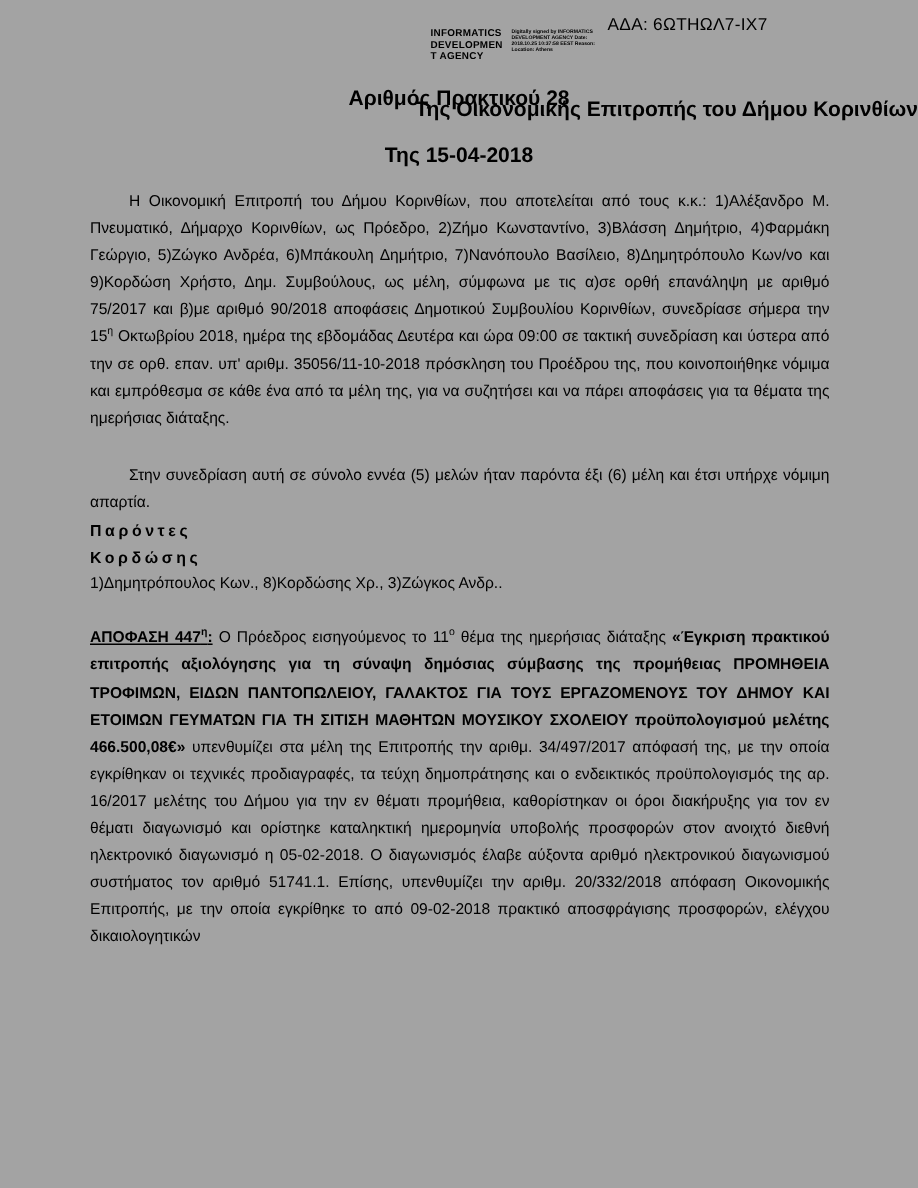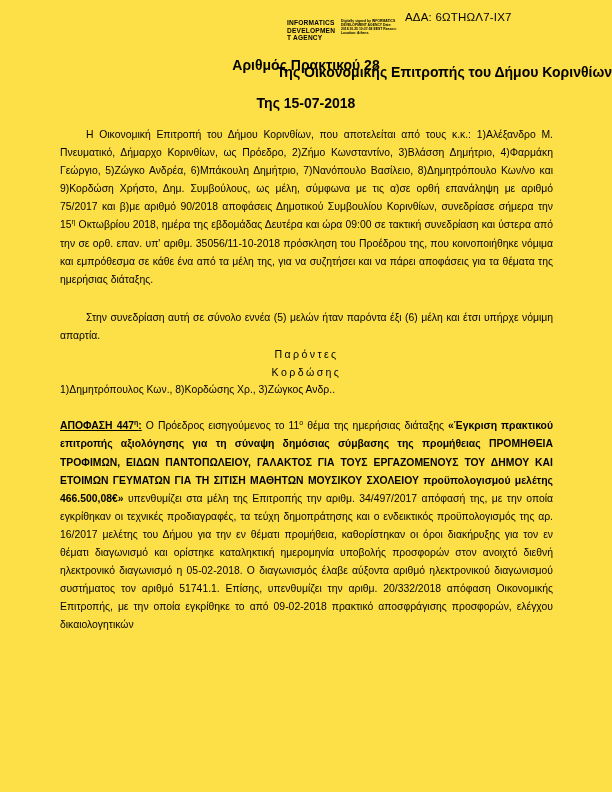--- a/index.html
+++ b/index.html
@@ -9,21 +9,21 @@
     background: #ffffff;
   }
   body {
     font-family: "Liberation Sans", sans-serif;
     color: #000000;
   }
   .page {
     position: relative;
     width: 612px;
     height: 792px;
-    background: #fde047;
+    background: #a3a3a3;
     overflow: hidden;
     box-sizing: border-box;
   }
 
   
   .header-band {
     position: absolute;
     top: 0;
     left: 0;
     width: 612px;
@@ -88,22 +88,22 @@
     line-height: 18.1px;
     text-align: justify;
     text-justify: inter-word;
   }
   p.indent { text-indent: 26px; }
   .gap-sm { height: 18px; }
   .gap-md { height: 20px; }
 
   .centered-head {
     margin: 0;
-    text-align: center;
-    font-weight: normal;
+    text-align: left;
+    font-weight: bold;
     font-size: 10.6px;
     letter-spacing: 2.4px;
     line-height: 18.1px;
   }
 
   .b { font-weight: bold; }
   .u-b {
     font-weight: bold;
     text-decoration: underline;
   }
@@ -123,21 +123,21 @@
     <div class="ada-code">ΑΔΑ: 6ΩΤΗΩΛ7-ΙΧ7</div>
 
     <div class="stamp">
       <div class="stamp-logo">INFORMATICS DEVELOPMEN T AGENCY</div>
       <div class="stamp-sig">Digitally signed by INFORMATICS DEVELOPMENT AGENCY Date: 2018.10.25 10:37:58 EEST Reason: Location: Athens</div>
     </div>
   </div>
 
   <div class="doc-title t1">Αριθμός Πρακτικού 28</div>
   <div class="doc-title t2">Της Οικονομικής Επιτροπής του Δήμου Κορινθίων</div>
-  <div class="doc-title t3">Της  15-07-2018</div>
+  <div class="doc-title t3">Της  15-04-2018</div>
 
   <div class="body-area">
 
     <p class="para indent"><span>Η Οικονομική Επιτροπή του Δήμου Κορινθίων, που αποτελείται από τους κ.κ.: 1)Αλέξανδρο Μ. Πνευματικό, Δήμαρχο Κορινθίων, ως Πρόεδρο, 2)Ζήμο Κωνσταντίνο, 3)Βλάσση Δημήτριο, 4)Φαρμάκη Γεώργιο, 5)Ζώγκο Ανδρέα, 6)Μπάκουλη Δημήτριο, 7)Νανόπουλο Βασίλειο, 8)Δημητρόπουλο Κων/νο και 9)Κορδώση Χρήστο, Δημ. Συμβούλους, ως μέλη, σύμφωνα με τις α)σε ορθή επανάληψη με αριθμό 75/2017 και β)με αριθμό 90/2018 αποφάσεις Δημοτικού Συμβουλίου Κορινθίων, συνεδρίασε σήμερα την 15</span><sup>η</sup><span> Οκτωβρίου 2018, ημέρα της εβδομάδας Δευτέρα και ώρα 09:00 σε τακτική συνεδρίαση και ύστερα από την σε ορθ. επαν. υπ' αριθμ. 35056/11-10-2018 πρόσκληση του Προέδρου της, που κοινοποιήθηκε νόμιμα και εμπρόθεσμα σε κάθε ένα από τα μέλη της, για να συζητήσει και να πάρει αποφάσεις για τα θέματα της ημερήσιας διάταξης.</span></p>
 
     <div class="gap-md"></div>
 
     <p class="para indent">Στην συνεδρίαση αυτή σε σύνολο εννέα (5) μελών ήταν παρόντα έξι (6) μέλη και έτσι υπήρχε νόμιμη απαρτία.</p>
 
     <p class="centered-head">Παρόντες</p>

